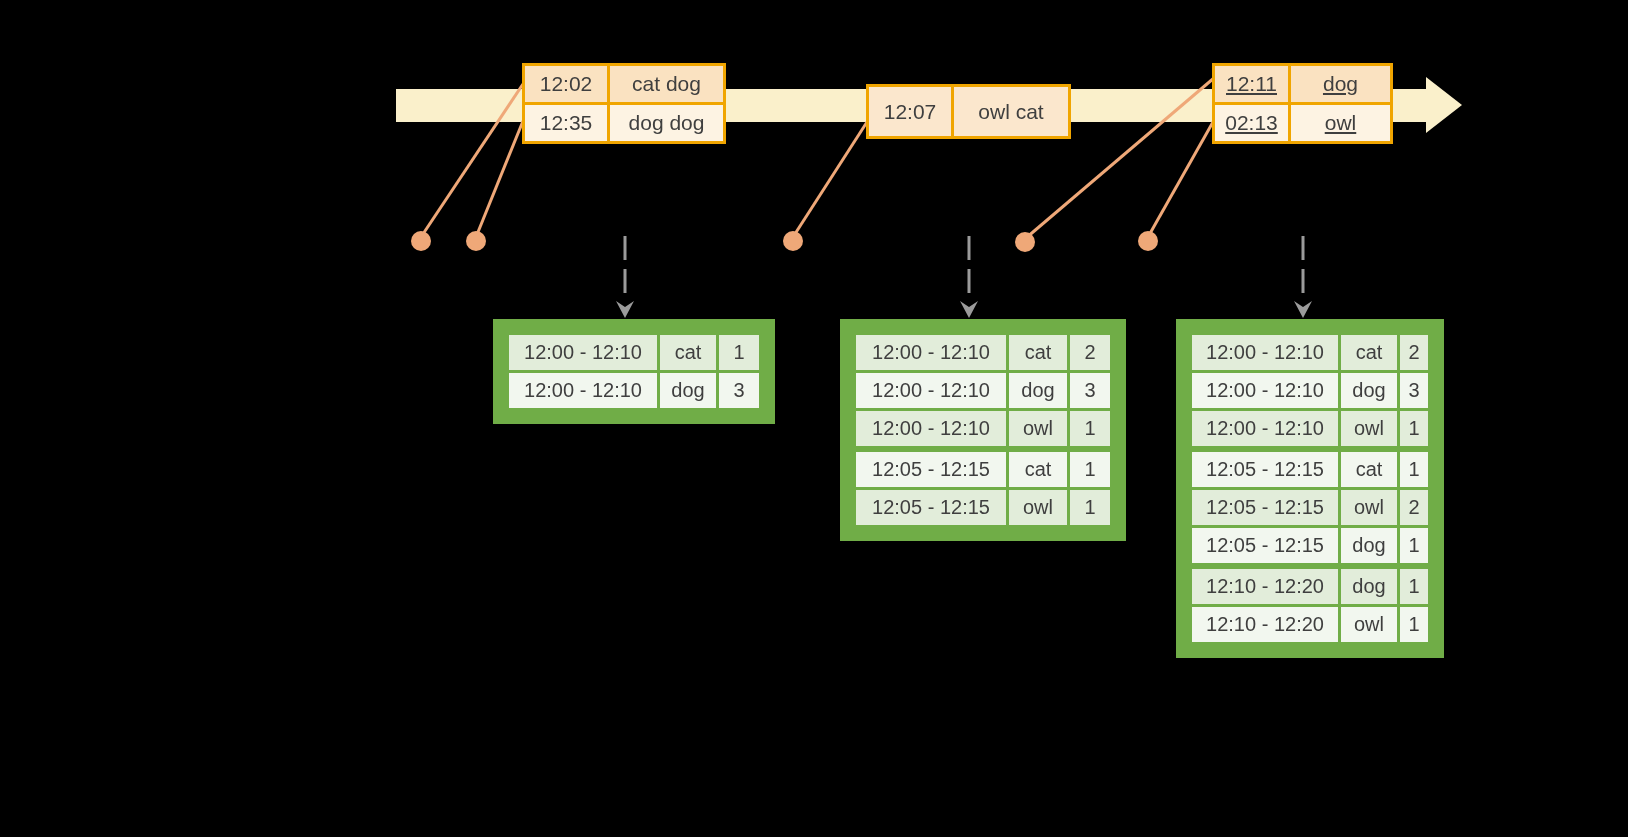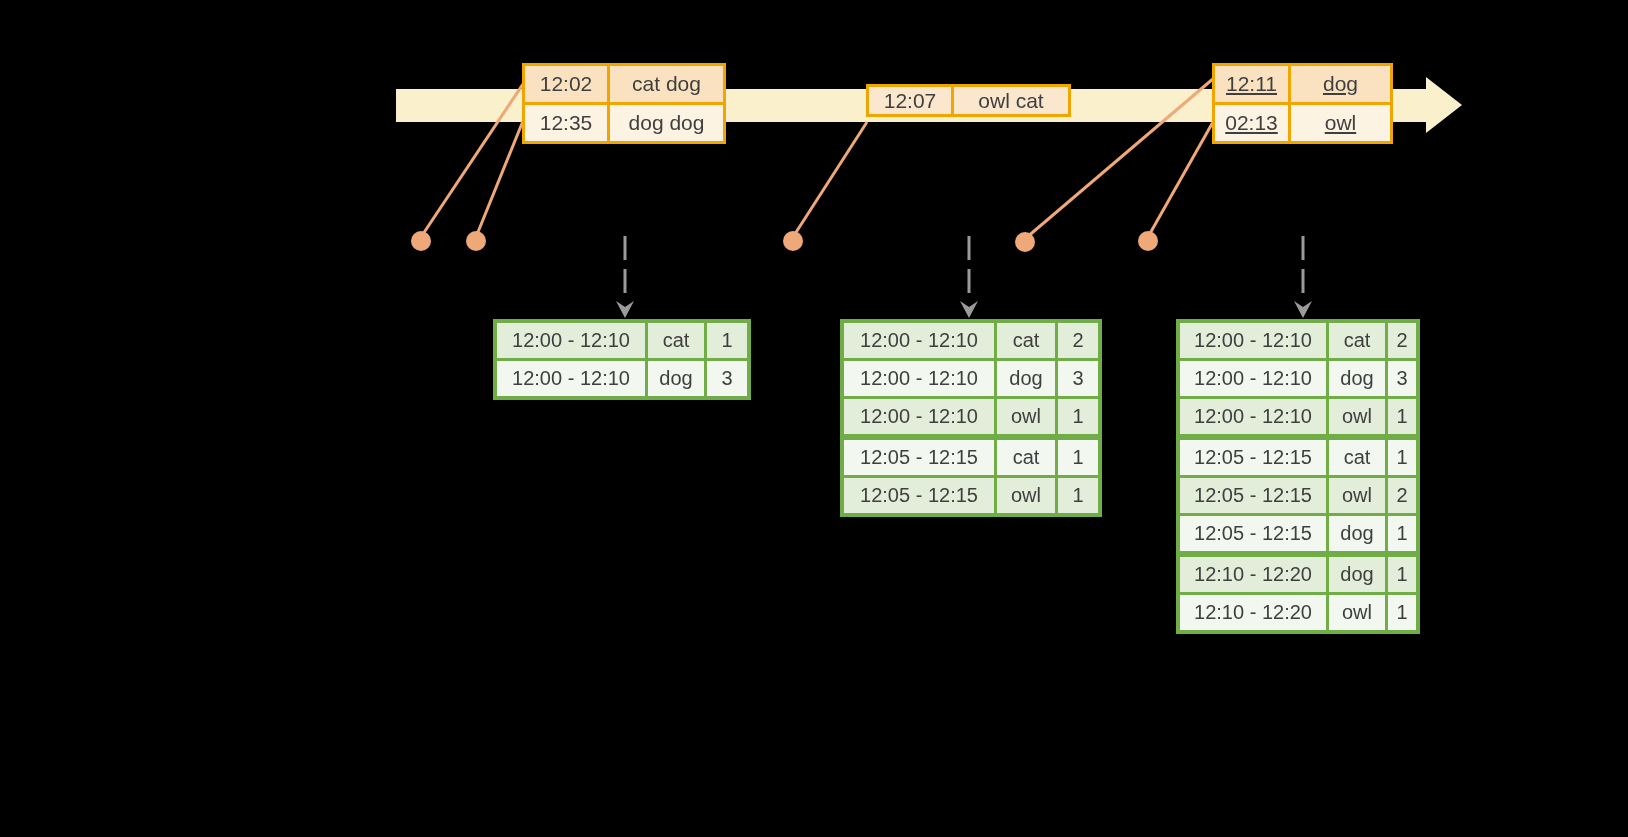--- a/index.html
+++ b/index.html
@@ -9,30 +9,30 @@
   }
   svg.overlay { position:absolute; left:0; top:0; }
 
   
   .etable { position:absolute; background:#F0A500; padding:3px; display:flex; flex-direction:column; gap:3px; }
   .etable .row { display:grid; gap:3px; }
   .et1 .row { grid-template-columns:82px 113px; }
   .et2 .row { grid-template-columns:82px 114px; }
   .et3 .row { grid-template-columns:73px 99px;text-decoration:underline; }
   .etable .cell { height:36px; display:flex; align-items:center; justify-content:center; font-size:21px; }
-  .et2 .cell { height:27px; }
+  .et2 .cell { height:49px; }
   .peach  { background:#FAE2C1; }
   .peach2 { background:#FBE7CD; }
   .cream  { background:#FDF3E3; }
   .et1 { left:522px; top:63px; }
   .et2 { left:866px; top:84px; }
   .et3 { left:1212px; top:63px; }
 
   
-  .gtable { position:absolute; background:#70AD47; padding:4px; display:flex; flex-direction:column; gap:3px; }
+  .gtable { position:absolute; background:#70AD47; padding:16px; display:flex; flex-direction:column; gap:3px; }
   .gtable .row { display:grid; gap:3px; }
   .gt1 .row { grid-template-columns:148px 56px 40px; }
   .gt2 .row { grid-template-columns:150px 58px 40px; }
   .gt3 .row { grid-template-columns:146px 56px 28px; }
   .gtable .cell { height:35px; display:flex; align-items:center; justify-content:center; font-size:20px; }
   .tint  { background:#E2EDDA; }
   .light { background:#F2F7EF; }
   .gsep  { margin-top:3px; }   
   .gt1 { left:493px; top:319px; }
   .gt2 { left:840px; top:319px; }

